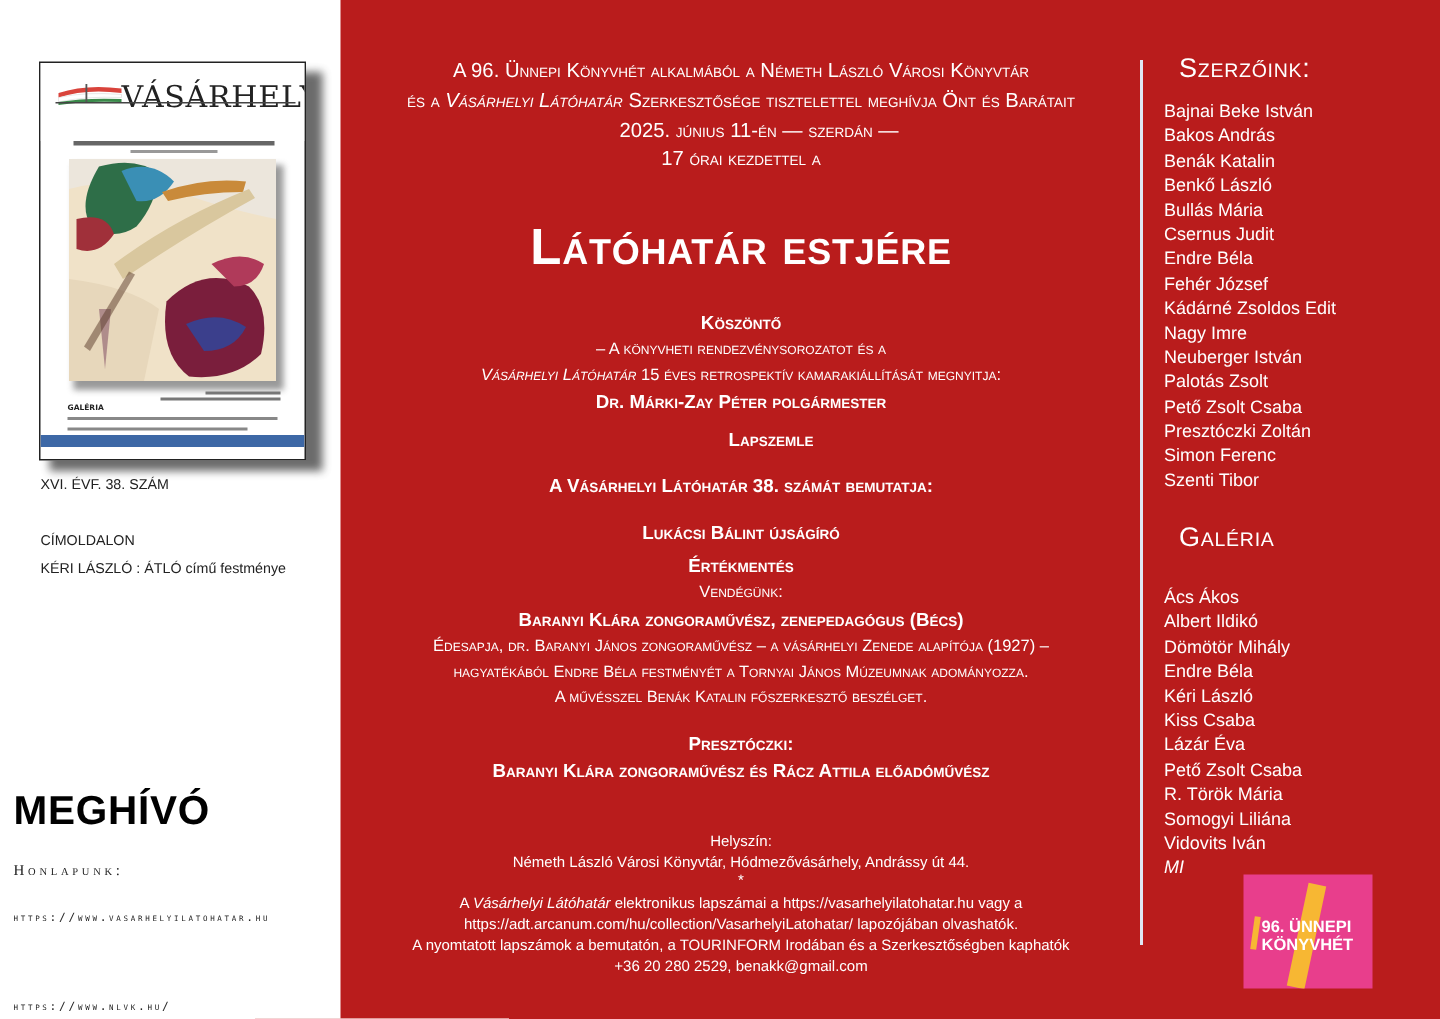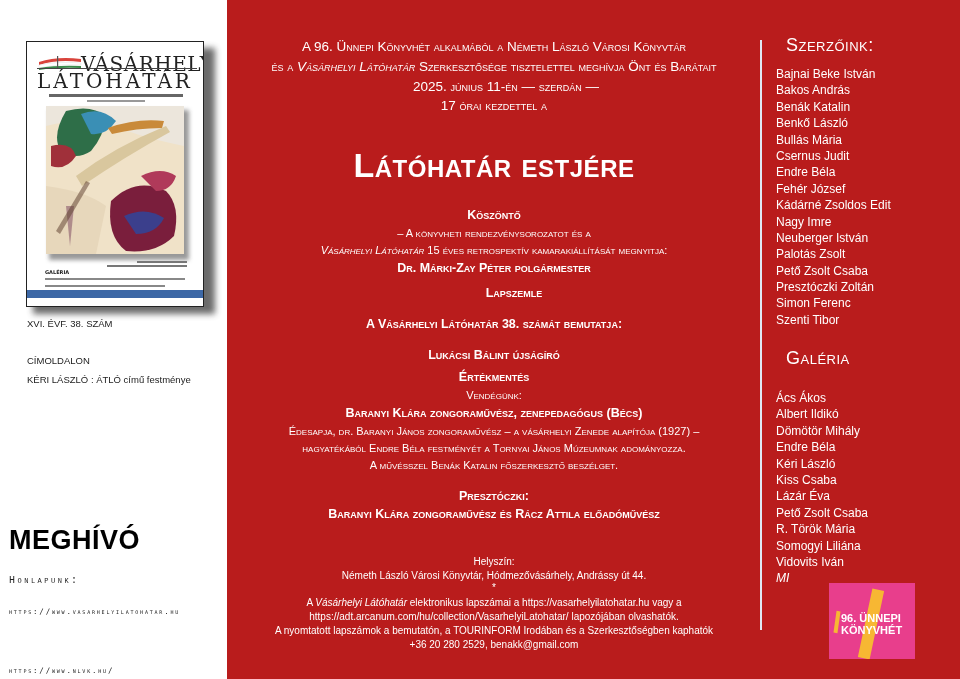--- a/index.html
+++ b/index.html
@@ -22,21 +22,21 @@
     .painting svg { display: block; }
     .cap { position: absolute; right: 16px; height: 2px; background: #777; }
     .cover-galeria { position: absolute; left: 18px; top: 227px; font-size: 5px; font-weight: bold; color: #222; }
     .cover-line { position: absolute; left: 18px; height: 2px; background: #888; }
     .cover-band { position: absolute; left: 0; bottom: 8px; width: 100%; height: 8px; background: #3d68a6; }
 
     .issue { position: absolute; left: 27px; top: 318px; font-size: 9.5px; color: #222; font-family: "Liberation Sans", sans-serif; }
     .cimoldalon { position: absolute; left: 27px; top: 355px; font-size: 9.5px; color: #222; font-family: "Liberation Sans", sans-serif; }
     .keri { position: absolute; left: 27px; top: 374px; font-size: 9.5px; color: #222; font-family: "Liberation Sans", sans-serif; }
     .meghivo { position: absolute; left: 9px; top: 525px; font-size: 27px; font-weight: bold; color: #000; font-family: "Liberation Sans", sans-serif; letter-spacing: .5px; }
-    .honlap { position: absolute; left: 9px; top: 575px; font-family: Liberation Mono, monospace; font-size: 10px; color: #222; letter-spacing: 2.5px; text-align: right; }
+    .honlap { position: absolute; left: 9px; top: 575px; font-family: Liberation Serif, serif; font-size: 10px; color: #222; letter-spacing: 2.5px; text-align: right; }
     .url1 { position: absolute; left: 9px; top: 607px; font-family: "DejaVu Sans Mono", monospace; font-size: 7.5px; color: #222; letter-spacing: 1.8px; }
     .url2 { position: absolute; left: 9px; top: 635px; font-family: "DejaVu Sans Mono", monospace; font-size: 7.5px; color: #222; letter-spacing: 1.8px; margin-top: 31px; }
 
     
     .blue { position: absolute; left: 227px; top: 0; width: 733px; height: 679px; background: #b91c1c; color: #ffffff; }
     .center { position: absolute; left: 0; top: 0; width: 534px; text-align: center; font-family: "Liberation Sans", sans-serif; }
     .sc { font-variant: small-caps; }
     .line { position: absolute; left: 0; width: 534px; text-align: center; white-space: nowrap; }
     .intro { font-size: 13.5px; }
     .big-title { font-size: 34px; font-weight: bold; font-variant: small-caps; letter-spacing: .5px; }
@@ -67,21 +67,20 @@
   <div class="cover">
     <div class="cover-head">
       <svg class="flag" viewBox="0 0 46 14">
         <path d="M2 6 Q20 0 44 3 L44 6 Q20 3 2 9 Z" fill="#d9433b"></path>
         <path d="M2 9 Q20 5 44 7 L44 9 Q20 8 2 12 Z" fill="#ffffff" stroke="#ccc" stroke-width=".3"></path>
         <path d="M2 12 Q20 9 44 10 L44 12 Q20 11 2 14 Z" fill="#3a8a4a"></path>
         <rect x="20" y="0" width="1.2" height="12" fill="#555"></rect>
       </svg>
       <div class="cover-title1">VÁSÁRHELYI</div>
       <div class="cover-rule"></div>
-      <div class="cover-title2">LÁTÓHATÁR</div>
     </div>
     <div class="cover-sub"></div>
     <div class="cover-sub2"></div>
     <div class="painting-shadow"></div>
     <div class="painting">
       <svg width="138" height="148" viewBox="0 0 138 148">
         <rect width="138" height="148" fill="#f0e2c8"></rect>
         <path d="M0 0 L138 0 L138 40 Q90 30 70 20 Q40 10 0 20 Z" fill="#ece6dc"></path>
         <path d="M20 5 Q45 -2 60 10 Q58 30 45 45 Q30 55 15 45 Q5 30 20 5 Z" fill="#2e6e48"></path>
         <path d="M35 8 Q55 0 70 15 Q60 30 45 28 Z" fill="#3a8fb5"></path>

